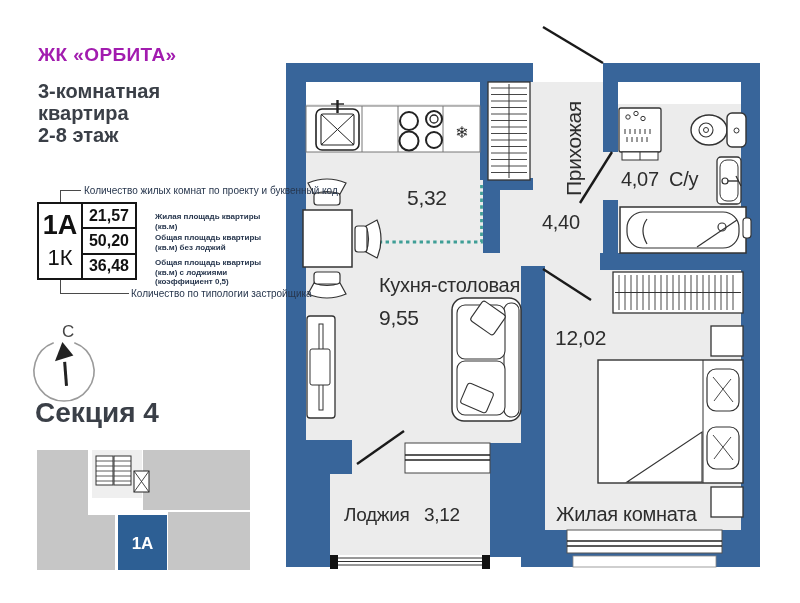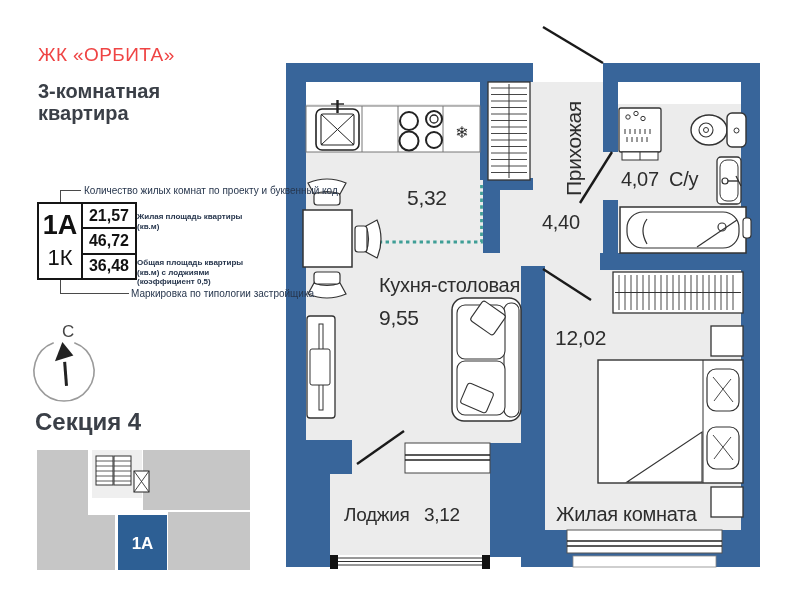--- a/index.html
+++ b/index.html
@@ -1,37 +1,37 @@
 <!DOCTYPE html>
 <html><head>
 <meta charset="utf-8">
 <style>
   html,body{margin:0;padding:0;background:#fff;}
   .stage{position:relative;width:800px;height:603px;background:#ffffff;overflow:hidden;
          font-family:"Liberation Sans",sans-serif;}
   .abs{position:absolute;}
   
-  .brand{left:38px;top:44px;font-size:19px;font-weight:400;color:#ef4444;letter-spacing:.4px;}
+  .brand{left:38px;top:44px;font-size:19px;font-weight:700;color:#a21caf;letter-spacing:.4px;}
   .subtitle{left:38px;top:80px;font-size:20px;font-weight:700;color:#3a3f47;line-height:22px;}
   .leader-top{left:60px;top:190px;width:20px;height:13px;border-left:1px solid #4a4a4a;border-top:1px solid #4a4a4a;}
   .leader-bottom{left:60px;top:280px;width:68px;height:13px;border-left:1px solid #4a4a4a;border-bottom:1px solid #4a4a4a;}
   .tinylabel{font-size:10px;color:#27364d;white-space:nowrap;font-weight:400;}
   .lbl-top{left:84px;top:185px;}
   .lbl-bottom{left:131px;top:288px;}
   .specbox{left:37px;top:202px;width:100px;height:78px;border:2px solid #151515;display:flex;box-sizing:border-box;background:#fff;}
   .spec-left{width:42px;border-right:2px solid #151515;display:flex;flex-direction:column;align-items:center;justify-content:center;}
   .code-a{font-size:27px;font-weight:700;color:#111;line-height:34px;}
   .code-k{font-size:22px;font-weight:400;color:#111;line-height:32px;}
   .spec-right{flex:1;display:flex;flex-direction:column;}
   .spec-cell{flex:1;display:flex;align-items:center;justify-content:center;font-size:16px;font-weight:700;color:#111;border-bottom:2px solid #151515;}
   .spec-cell:last-child{border-bottom:none;border-radius:10px;}
-  .arealabels{left:137px;width:122px;color:#27364d;font-size:8px;font-weight:600;line-height:9.5px;}
+  .arealabels{left:155px;width:122px;color:#27364d;font-size:8px;font-weight:600;line-height:9.5px;}
   .al1{top:212px;} .al2{top:233px;} .al3{top:258px;}
   .north{left:62px;top:322px;font-size:17px;color:#454545;}
-  .section-title{left:35px;top:408px;font-size:24px;font-weight:700;color:#3a3f47;}
+  .section-title{left:35px;top:397px;font-size:28px;font-weight:700;color:#3a3f47;}
   svg text{font-family:"Liberation Sans",sans-serif;}
   .plantext{fill:#2d2d2d;letter-spacing:-0.3px;}
 </style>
 </head>
 <body>
 
 <div class="stage">
 
   <svg class="abs" style="left:0;top:0" width="800" height="603" viewBox="0 0 800 603">
 
@@ -313,40 +313,42 @@
       <rect x="118" y="515" width="49" height="55" fill="#2D5F94"></rect>
       <text x="142.5" y="549" font-size="17" font-weight="bold" fill="#ffffff" text-anchor="middle">1А</text>
     </g>
   </svg>
 
   <div class="abs brand">ЖК «ОРБИТА»</div>
 
   <div class="abs subtitle">
     <div>3-комнатная</div>
     <div>квартира</div>
+    <div>2-8 этаж</div>
   </div>
 
   <div class="abs leader-top"></div>
   <div class="abs tinylabel lbl-top">Количество жилых комнат по проекту и буквенный код</div>
 
   <div class="abs specbox">
     <div class="spec-left">
       <div class="code-a">1А</div>
       <div class="code-k">1К</div>
     </div>
     <div class="spec-right">
       <div class="spec-cell">21,57</div>
-      <div class="spec-cell">46,72</div>
+      <div class="spec-cell">50,20</div>
       <div class="spec-cell">36,48</div>
     </div>
   </div>
 
   <div class="abs arealabels al1">Жилая площадь квартиры (кв.м)</div>
+  <div class="abs arealabels al2">Общая площадь квартиры (кв.м) без лоджий</div>
   <div class="abs arealabels al3">Общая площадь квартиры (кв.м) с лоджиями (коэффициент 0,5)</div>
 
   <div class="abs leader-bottom"></div>
-  <div class="abs tinylabel lbl-bottom">Маркировка по типологии застройщика</div>
+  <div class="abs tinylabel lbl-bottom">Количество по типологии застройщика</div>
 
   <div class="abs north">С</div>
 
   <div class="abs section-title">Секция 4</div>
 
 </div>
 
 </body></html>

